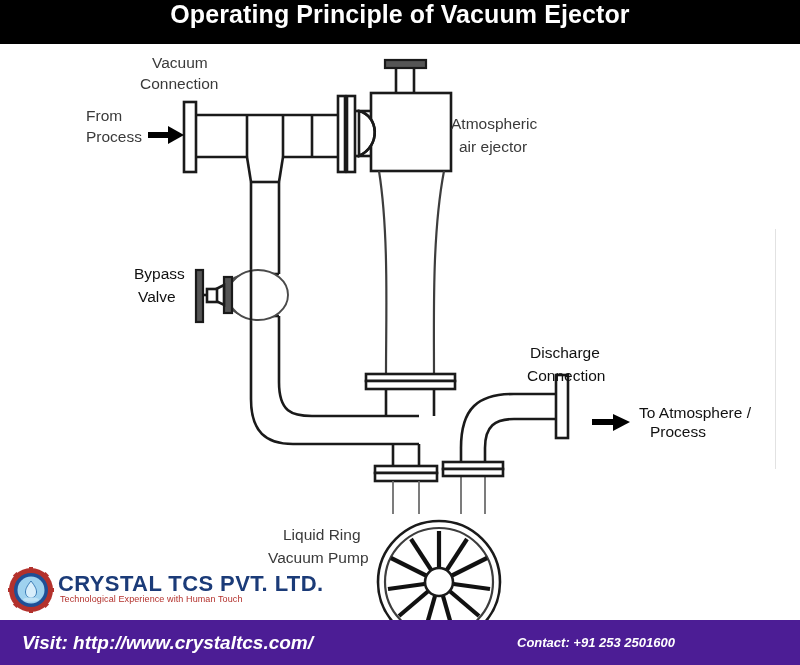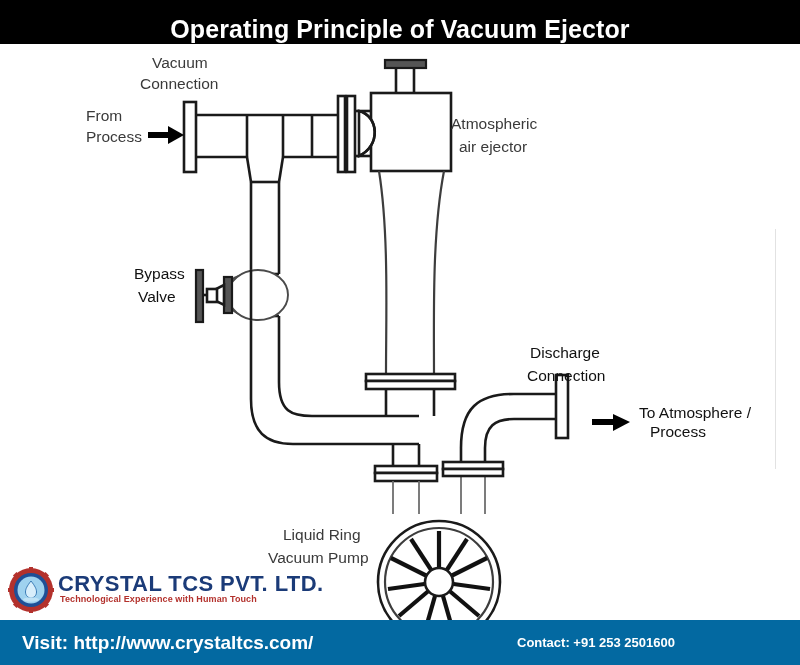--- a/index.html
+++ b/index.html
@@ -19,40 +19,41 @@
   }
   
   .title-bar {
     position: absolute;
     left: 0;
     top: 0;
     width: 800px;
     height: 44px;
     background: #000000;
     display: flex;
-    align-items: flex-end;
+    align-items: flex-start;
     justify-content: center;
   }
   .title-text {
     color: #ffffff;
     font-size: 25px;
     font-weight: bold;
     letter-spacing: 0.1px;
     font-family: "Liberation Sans", sans-serif;
   }
   
   .footer-bar {
     position: absolute;
     left: 0;
     top: 620px;
     width: 800px;
     height: 45px;
-    background: #0369a1;
+    background: #4c1d95;
     display: flex;
     align-items: center;
+    font-style: italic;
   }
   .footer-visit {
     position: absolute;
     left: 22px;
     color: #ffffff;
     font-size: 19px;
     font-weight: bold;
     white-space: nowrap;
   }
   .footer-contact {
@@ -87,21 +88,21 @@
     font-weight: bold;
     color: #1b3b78;
     letter-spacing: 0.4px;
     white-space: nowrap;
   }
   .logo-tagline {
     position: absolute;
     left: 52px;
     top: 29px;
     font-size: 9px;
-    font-weight: bold;
+    font-weight: normal;
     color: #b3312c;
     letter-spacing: 0.1px;
     white-space: nowrap;
   }
   
   .diagram {
     position: absolute;
     left: 0;
     top: 44px;
     width: 792px;

